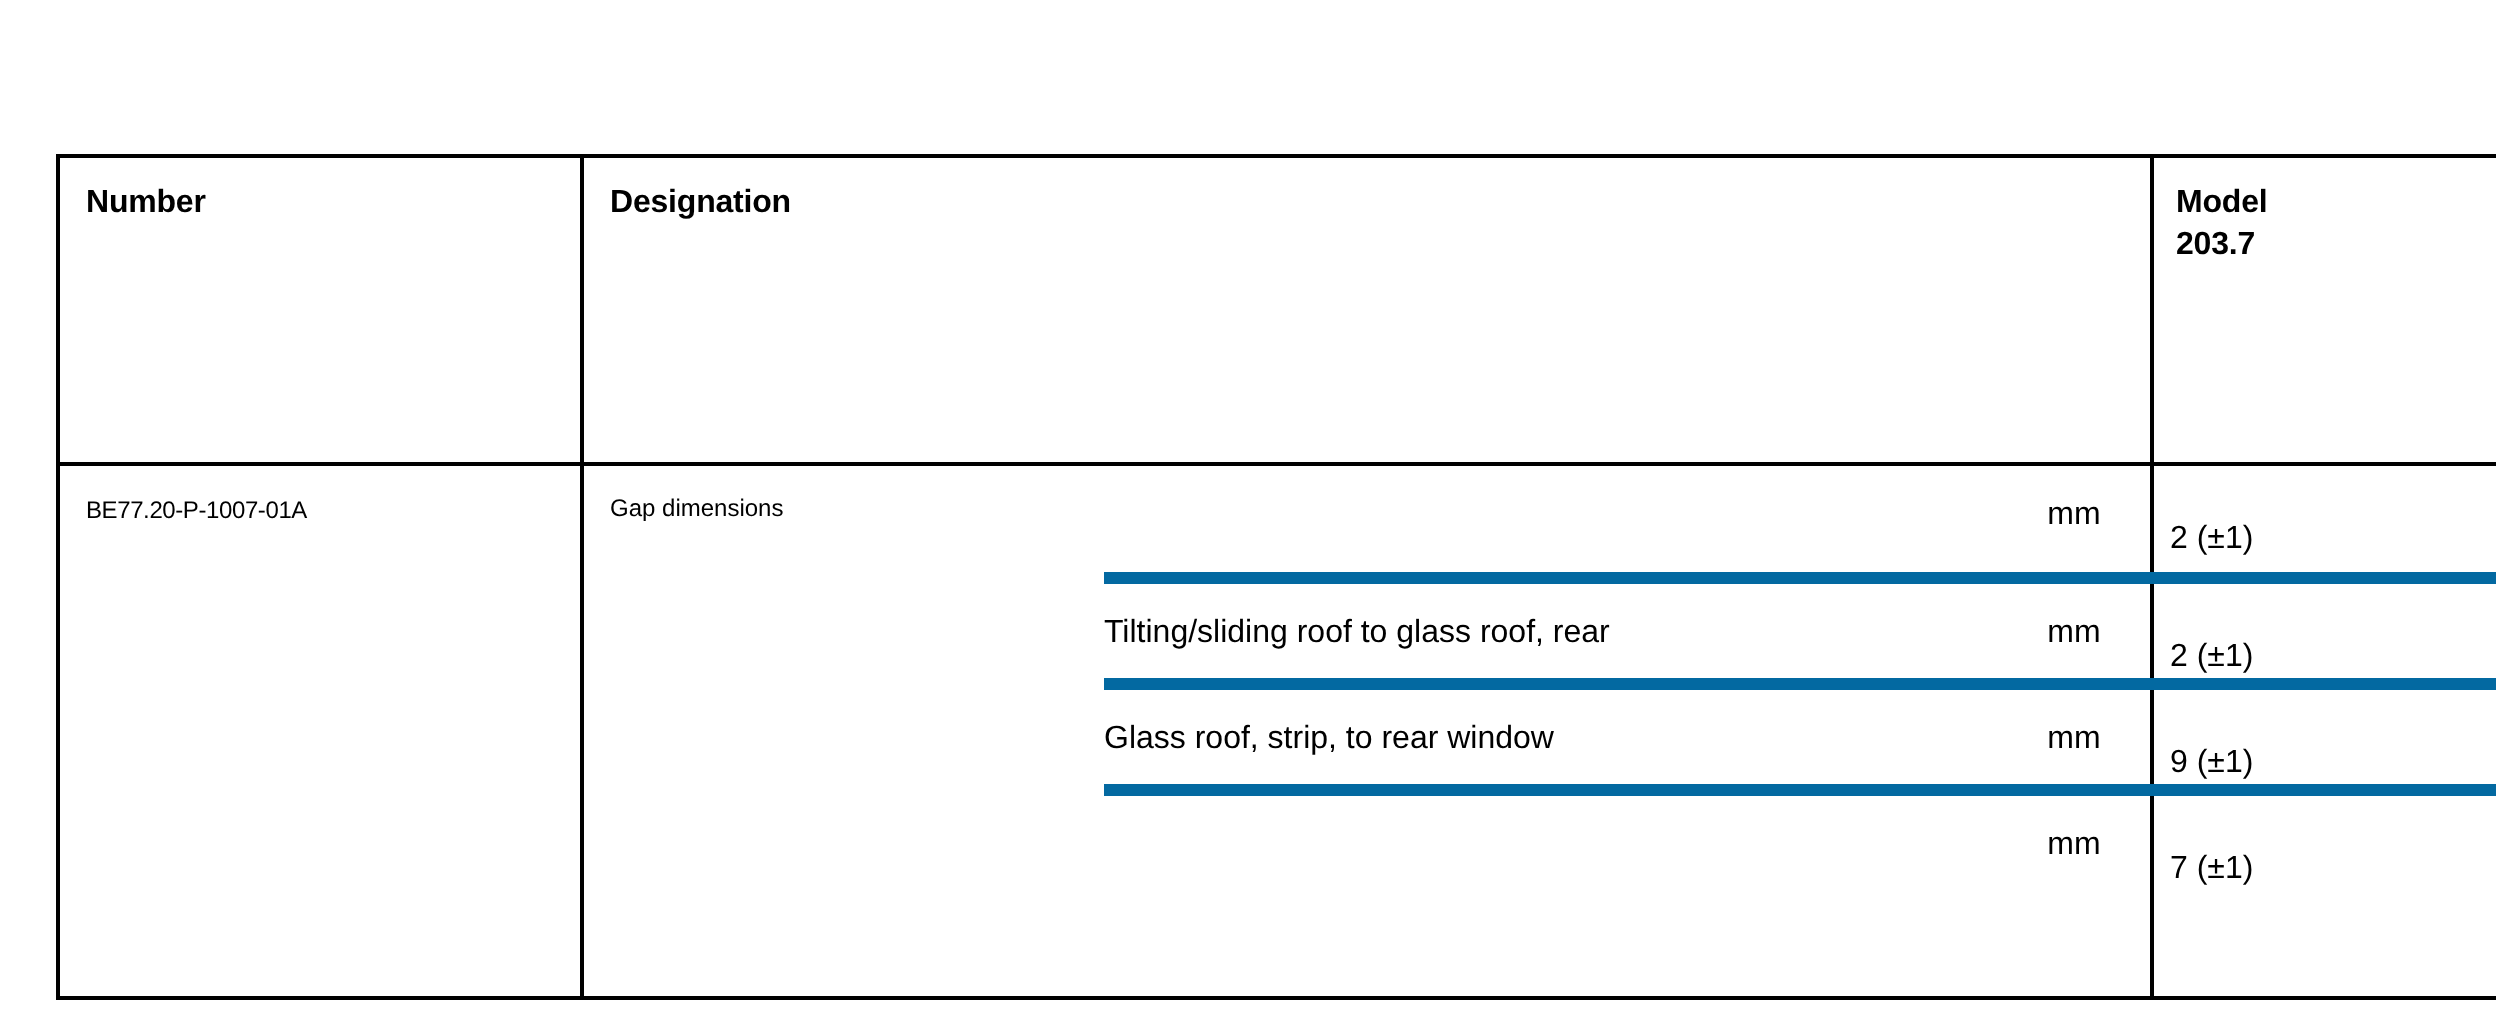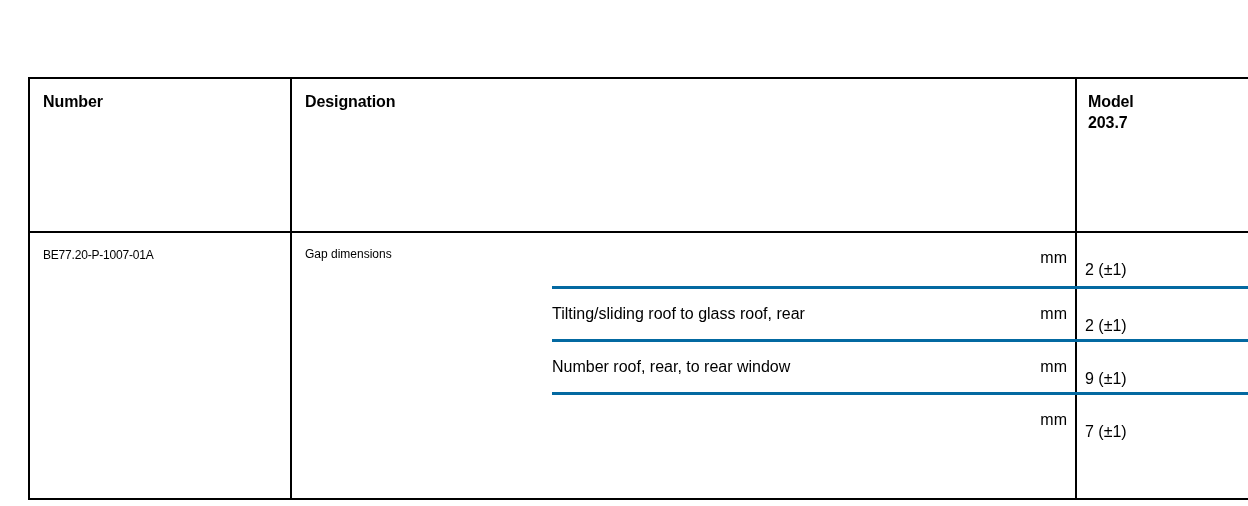--- a/index.html
+++ b/index.html
@@ -121,41 +121,41 @@
     right: 0;
     top: 0;
     bottom: 0;
   }
   .measure-row {
     position: relative;
     height: 53px;
     box-sizing: border-box;
   }
   .measure-row + .measure-row {
-    border-top: 3px solid #0369a1;
+    border-top: 6px solid #0369a1;
     text-decoration: underline;
   }
   .measure-row.tall { height: 108px; }
 
   .m-desc {
     position: absolute;
     left: 0;
     top: 11px;
     font-size: 16px;
     line-height: 27px;
     white-space: pre-line;
   }
   .m-unit {
     position: absolute;
     left: 455px;
     width: 60px;
     top: 11px;
     font-size: 16px;
     line-height: 27px;
-    text-align: right;
+    text-align: center;
   }
   .m-value {
     position: absolute;
     left: 533px;
     top: 23px;
     font-size: 16px;
     line-height: 27px;
     white-space: nowrap;
   }
 </style>
@@ -193,21 +193,21 @@
           <div class="m-value">2 (±1)</div>
         </div>
 
         <div class="measure-row">
           <div class="m-desc">Tilting/sliding roof to glass roof, rear</div>
           <div class="m-unit">mm</div>
           <div class="m-value">2 (±1)</div>
         </div>
 
         <div class="measure-row">
-          <div class="m-desc">Number roof, rear, to rear window</div>
+          <div class="m-desc">Glass roof, strip, to rear window</div>
           <div class="m-unit">mm</div>
           <div class="m-value">9 (±1)</div>
         </div>
 
         <div class="measure-row tall">
           <div class="m-unit">mm</div>
           <div class="m-value">7 (±1)</div>
         </div>
 
       </div>

